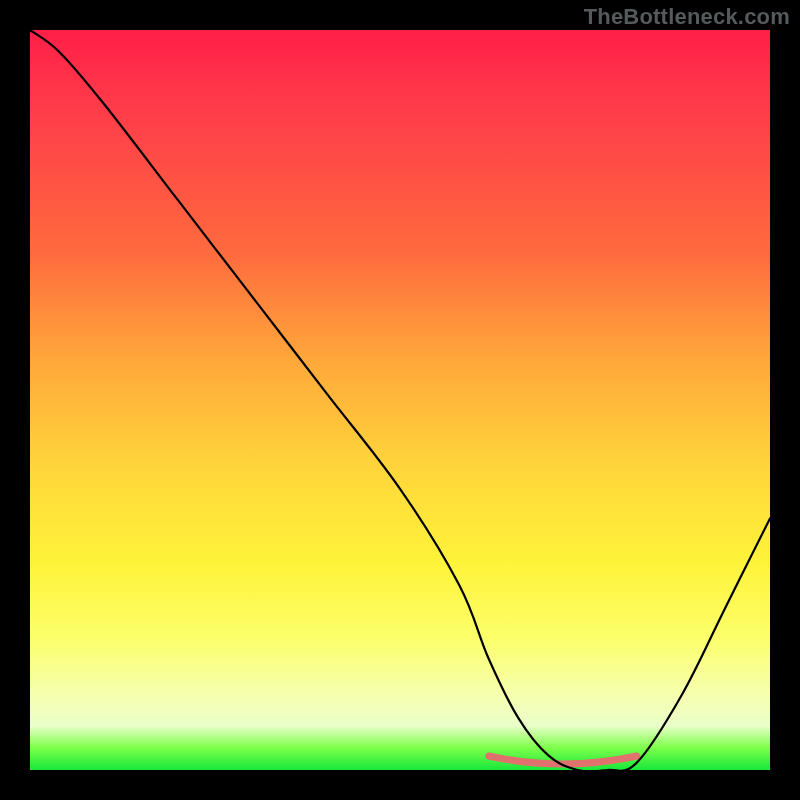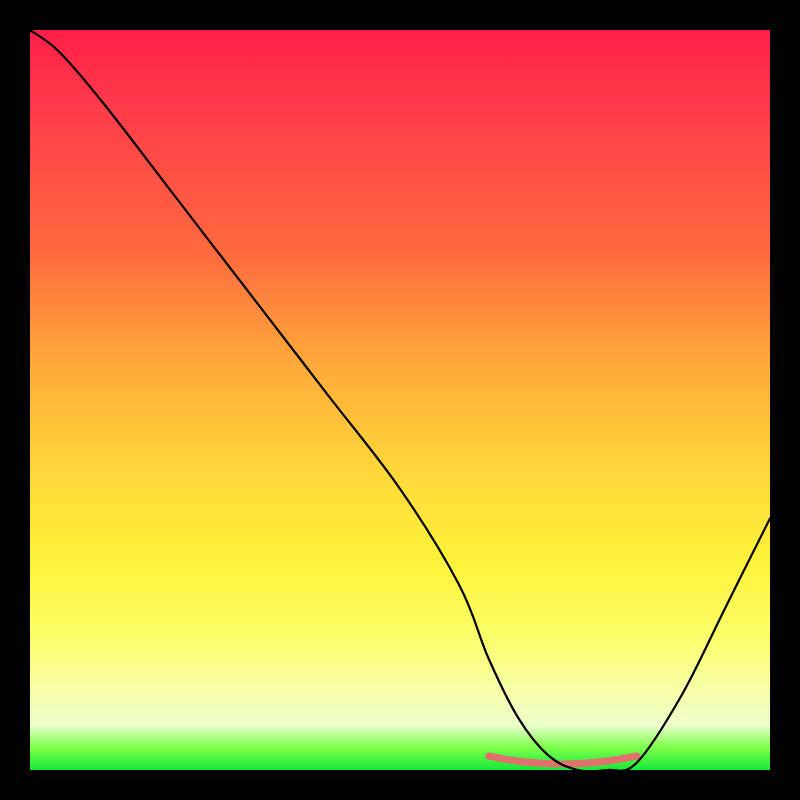--- a/index.html
+++ b/index.html
@@ -69,20 +69,21 @@
     fill: none;
     stroke: #e0716c;
     stroke-width: 7;
     stroke-linecap: round;
   }
 </style>
 </head>
 <body>
 
 <div class="frame">
+  <div class="watermark">TheBottleneck.com</div>
 
   <div class="plot">
     <svg class="curve" viewBox="0 0 740 740" preserveAspectRatio="none">
       <path class="highlight" d="M 458.8 726.0 Q 495.8 734.0 532.8 734.0 Q 569.8 734.0 606.8 726.0" style="stroke: rgb(224, 113, 108);"></path>
       <path class="main" d="M 0.0 0.0 C 5.3 4.0, 16.3 8.9, 29.6 22.2 C 42.9 35.5, 52.7 47.4, 74.0 74.0 C 95.3 100.6, 121.4 135.6, 148.0 170.2 C 174.6 204.8, 195.4 231.8, 222.0 266.4 C 248.6 301.0, 269.4 328.0, 296.0 362.6 C 322.6 397.2, 346.0 424.2, 370.0 458.8 C 394.0 493.4, 413.2 524.4, 429.2 555.0 C 445.2 585.6, 448.1 605.0, 458.8 629.0 C 469.5 653.0, 477.7 670.9, 488.4 688.2 C 499.1 705.5, 507.3 715.9, 518.0 725.2 C 528.7 734.5, 536.9 737.3, 547.6 740.0 C 558.3 742.7, 566.5 741.3, 577.2 740.0 C 587.9 738.7, 593.5 745.9, 606.8 732.6 C 620.1 719.3, 635.2 694.0, 651.2 666.0 C 667.2 638.0, 679.6 609.2, 695.6 577.2 C 711.6 545.2, 732.0 504.4, 740.0 488.4"></path>
     </svg>
   </div>
 </div>
 
 </body></html>

